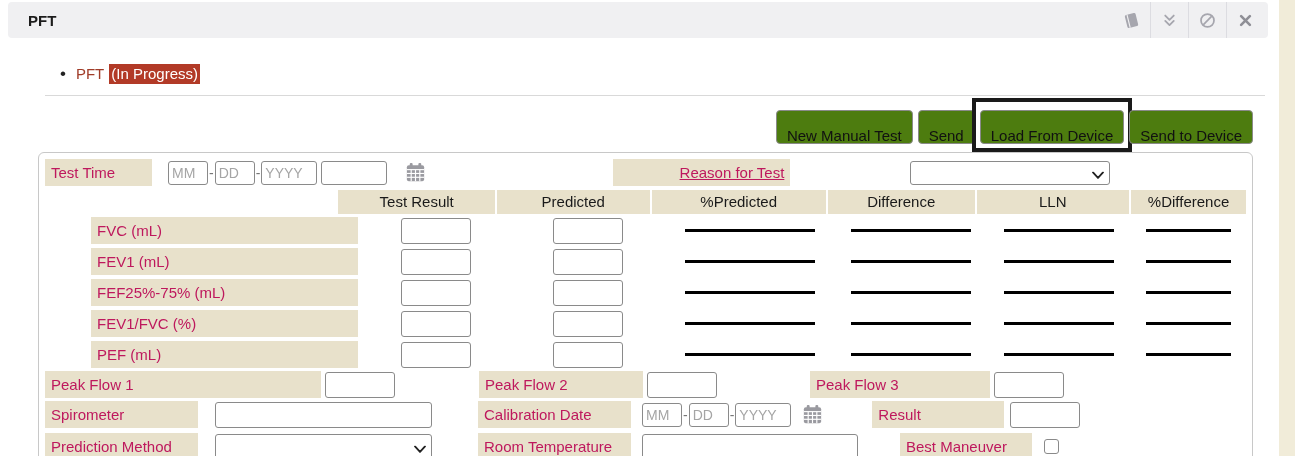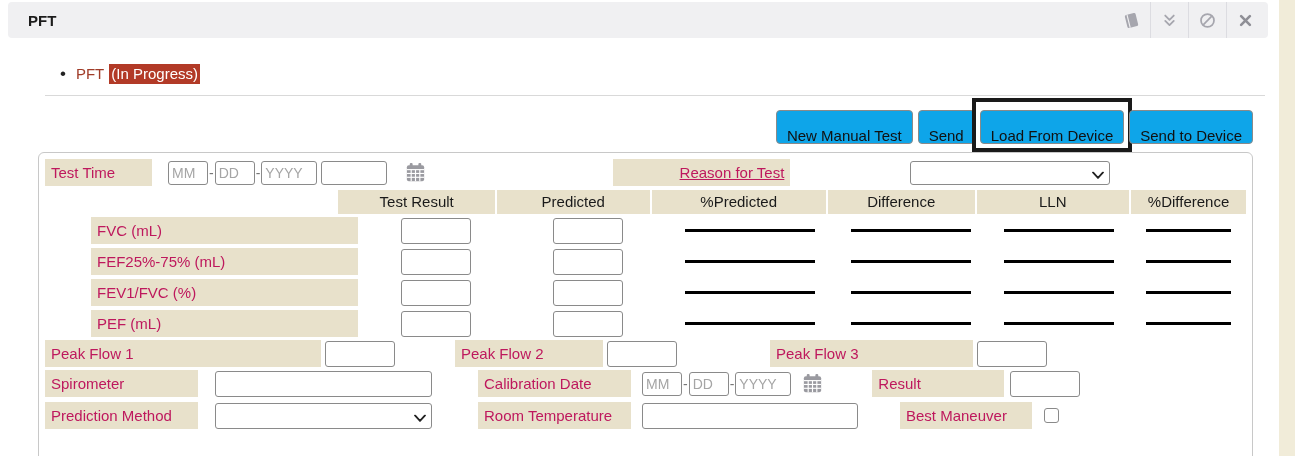--- a/index.html
+++ b/index.html
@@ -24,21 +24,21 @@
   .crumb .bullet { color:#222; margin-right:10px; font-size:17px; }
   .crumb a { color:#a03c28; text-decoration:none; margin-right:5px; }
   .status-badge { background:var(--accent-red,#b23a27); color:#fff; padding:0 2px; }
 
   .rule { border:none; border-top:1px solid #d9d9d9; margin:11px 32px 0 45px; }
 
   
   .actions { position:relative; margin:8px 44px 0 0; height:46px;
              display:flex; justify-content:flex-end; align-items:center; gap:5px; }
   .btn { height:27px; padding:16px 10px; font-size:15px; font-family:inherit; color:#111;
-         background:#0ea5e9; border:1px solid #8a8a8a; border-radius:4px; cursor:pointer; white-space:nowrap; }
+         background:#4d7c0f; border:1px solid #8a8a8a; border-radius:4px; cursor:pointer; white-space:nowrap; }
   .annot { display:inline-flex; border:4px solid var(--annotation,#1a1a1a);
            padding:8px 4px 4px 4px; margin:-12px -8px -8px -8px; background:transparent; }
 
   
   .panel { margin:2px 44px 0 38px; height:320px; border:1px solid #c8c8c8; border-radius:6px;
            padding:6px 6px 0 6px; background:#fff; }
   .row { display:flex; align-items:center; }
   .lbl { background:var(--label-bg,#e8e1cb); height:27px; line-height:27px;
          font-size:15px; color:#be185d; padding-left:6px; white-space:nowrap; }
   .center { display:flex; align-items:center; justify-content:center; }
@@ -198,20 +198,41 @@
             <div class="dash d120"></div>
           </div>
         <div class="c6 center">
             <div class="dash d110"></div>
           </div>
         <div class="c7 center">
             <div class="dash d85"></div>
           </div>
       </div>
         <div class="row mrow">
+        <div class="lbl c1">FEV1 (mL)</div>
+        <div class="c2 center">
+            <input class="tin w70" style="">
+          </div>
+        <div class="c3 center">
+            <input class="tin w70" style="">
+          </div>
+        <div class="c4 center">
+            <div class="dash d130"></div>
+          </div>
+        <div class="c5 center">
+            <div class="dash d120"></div>
+          </div>
+        <div class="c6 center">
+            <div class="dash d110"></div>
+          </div>
+        <div class="c7 center">
+            <div class="dash d85"></div>
+          </div>
+      </div>
+        <div class="row mrow">
         <div class="lbl c1">FEF25%-75% (mL)</div>
         <div class="c2 center">
             <input class="tin w70" style="">
           </div>
         <div class="c3 center">
             <input class="tin w70" style="">
           </div>
         <div class="c4 center">
             <div class="dash d130"></div>
           </div>
@@ -265,23 +286,23 @@
           </div>
         <div class="c7 center">
             <div class="dash d85"></div>
           </div>
       </div>
       </div>
 
     <div class="row">
       <div class="lbl" style="width:276px;">Peak Flow 1</div>
       <input class="tin w70" style="margin-left: 4px;">
-      <div class="lbl" style="width:148px;margin-left:60px;">Peak Flow 2</div>
+      <div class="lbl" style="width:164px;margin-left:84px;">Peak Flow 2</div>
       <input class="tin w70" style="margin-left: 4px;">
-      <div class="lbl" style="width:203px;margin-left:93px;">Peak Flow 3</div>
+      <div class="lbl" style="width:180px;margin-left:93px;">Peak Flow 3</div>
       <input class="tin w70" style="margin-left: 4px;">
     </div>
 
     <div class="row mt3">
       <div class="lbl" style="width:153px;">Spirometer</div>
       <input class="tin" style="width: 217px; margin-left: 17px;">
       <div class="lbl" style="width:153px;margin-left:46px;">Calibration Date</div>
       <div class="dgroup" style="margin-left:11px;">
         <input class="din dmm" placeholder="MM" style="">
         <span class="dsep">-</span>

